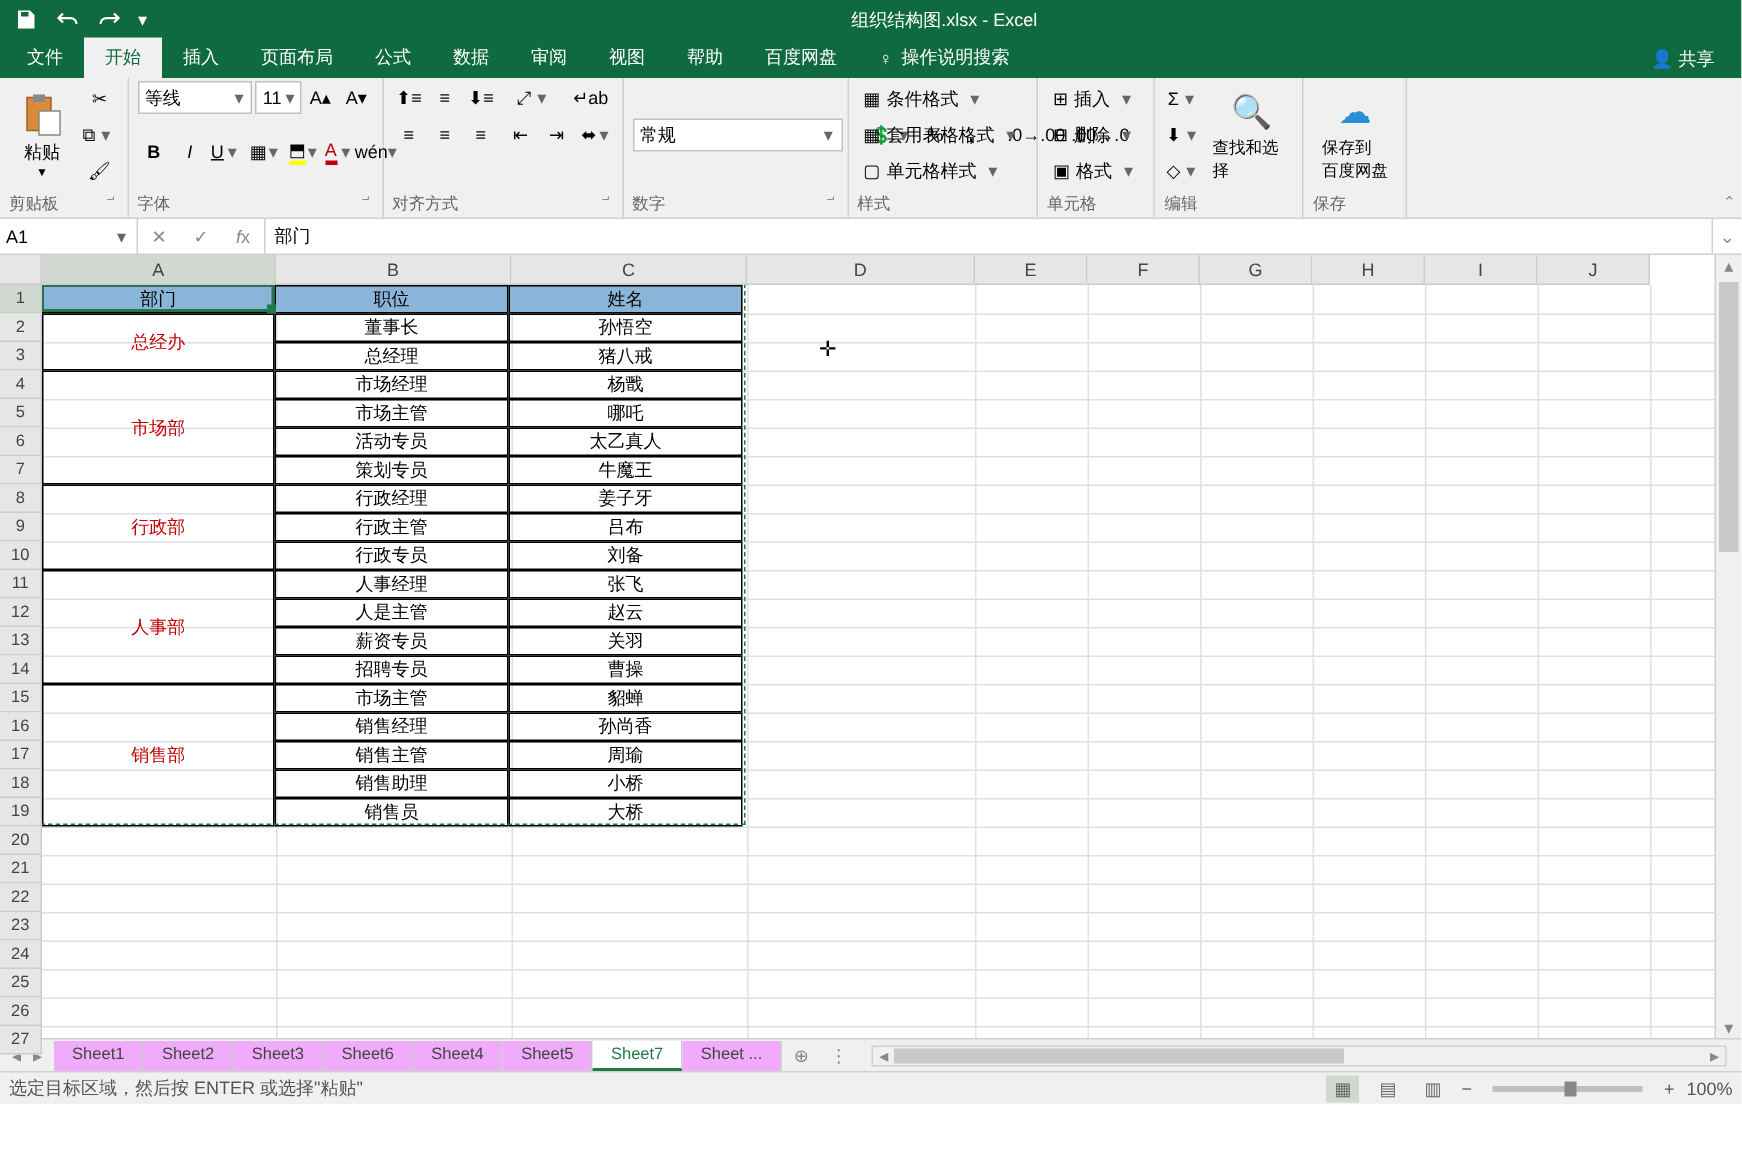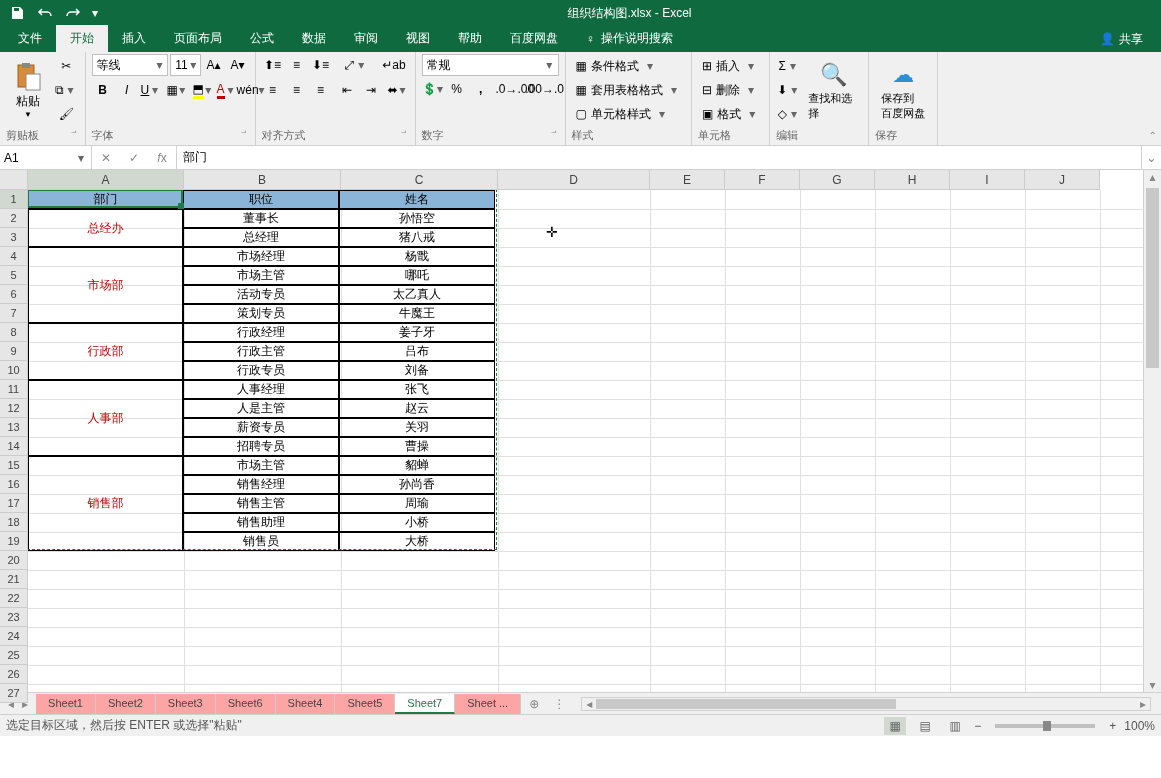--- a/index.html
+++ b/index.html
@@ -54,21 +54,21 @@
 .tbl .dept{color:#c00000}
 .sel-cell{position:absolute;border:2px solid #1f7a4a;pointer-events:none}
 .sel-handle{position:absolute;width:6px;height:6px;background:#1f7a4a;right:-3px;bottom:-3px}
 .marching{position:absolute;border:1px dashed #1f7a4a;pointer-events:none}
 .vscroll{width:18px;position:absolute;right:0;top:0;bottom:0;background:#f0f0f0;border-left:1px solid #d0d0d0}
 .vthumb{position:absolute;left:2px;right:2px;top:18px;height:180px;background:#c8c8c8}
 .cursor-cross{position:absolute;font-size:14px;color:#000;pointer-events:none}
 .sheet-tabs{height:22px;display:flex;align-items:center;border-top:1px solid #d0d0d0;background:#f0f0f0}
 .st-nav{display:flex;padding:0 8px;gap:8px;color:#888}
 .st-nav span{cursor:pointer}
-.stab{padding:3px 12px;border-right:1px solid #ccc;background:#fca5a5;cursor:pointer;font-size:11px;color:#444}
+.stab{padding:3px 12px;border-right:1px solid #ccc;background:#f0abfc;cursor:pointer;font-size:11px;color:#444}
 .stab.active{border-bottom:2px solid #1f7a4a;color:#1f7a4a;background:#fff}
 .stab-add{padding:0 8px;color:#888;cursor:pointer}
 .stab-more{padding:0 6px;color:#888}
 .hscroll{flex:1;margin:2px 10px;height:14px;background:#f0f0f0;border:1px solid #d0d0d0;position:relative}
 .hthumb{position:absolute;left:14px;width:300px;top:1px;bottom:1px;background:#c8c8c8}
 .hbtn{width:14px;text-align:center;color:#888;position:absolute;top:0;bottom:0;line-height:12px}
 .statusbar{height:22px;background:#f0f0f0;border-top:1px solid #d0d0d0;display:flex;align-items:center;padding:0 6px;font-size:11px;color:#555}
 .sb-right{margin-left:auto;display:flex;align-items:center;gap:8px}
 .view-btn{width:22px;height:18px;display:flex;align-items:center;justify-content:center;cursor:pointer;color:#666}
 .view-btn.active{background:#d0d8d0}
@@ -143,21 +143,21 @@
       <div class="col">
         <div class="sm-btn">✂</div>
         <div class="sm-btn">⧉<span class="dd">▾</span></div>
         <div class="sm-btn">🖌</div>
       </div>
     </div>
     <div class="group-label dlg">剪贴板</div>
   </div>
 
   <div class="group" style="width:170px">
-    <div class="group-body" style="flex-direction:column;gap:3px">
+    <div class="group-body" style="flex-direction:column;gap:14px">
       <div class="row">
         <div class="combo" style="width:94px">
             <input value="等线" style="">
             <span class="dd">▾</span>
           </div>
         <div class="combo" style="width:36px">
             <input value="11" style="">
             <span class="dd">▾</span>
           </div>
         <div class="sm-btn">A<sup>▴</sup></div>
@@ -213,21 +213,21 @@
         <div class="sm-btn">⇤</div>
         <div class="sm-btn">⇥</div>
         <div style="width:8px"></div>
         <div class="sm-btn">⬌<span class="dd">▾</span></div>
       </div>
     </div>
     <div class="group-label dlg">对齐方式</div>
   </div>
 
   <div class="group" style="width:150px">
-    <div class="group-body" style="flex-direction:column;gap:2px">
+    <div class="group-body" style="flex-direction:row;gap:18px">
       <div class="row">
           <div class="combo" style="width:140px">
             <input value="常规" style="">
             <span class="dd">▾</span>
           </div>
         </div>
       <div class="row">
         <div class="sm-btn">💲<span class="dd">▾</span></div>
         <div class="sm-btn">%</div>
         <div class="sm-btn">

